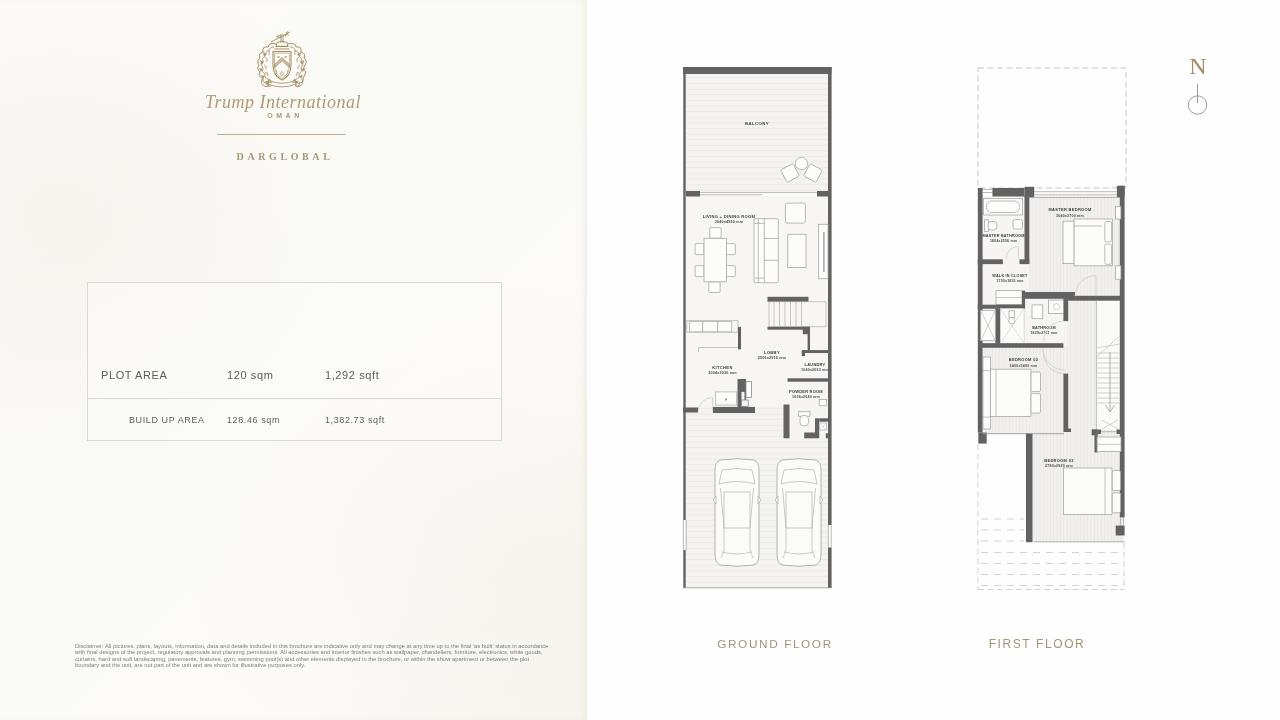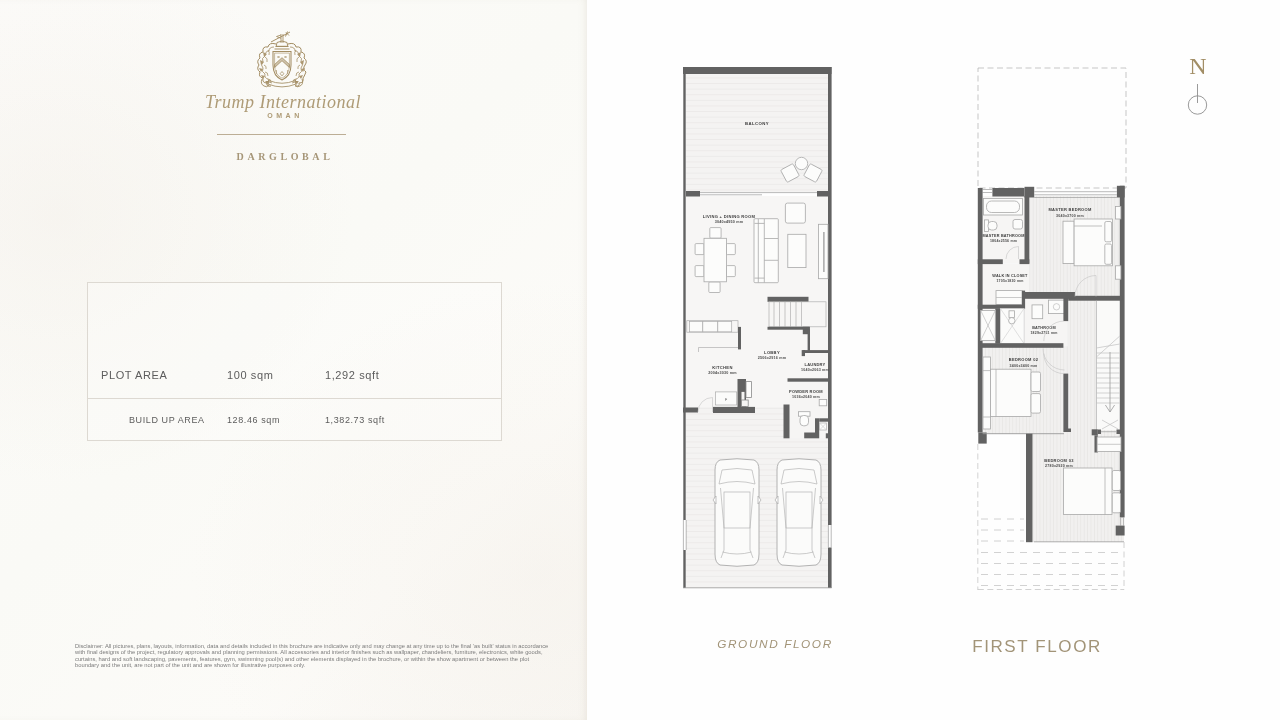--- a/index.html
+++ b/index.html
@@ -66,42 +66,42 @@
 
 <div class="abs" style="left:95px;top:151px;width:380px;text-align:center;
   font-size:10px;font-weight:bold;color:#a69678;letter-spacing:3.6px;font-family:Liberation Serif, serif;">DARGLOBAL</div>
 
 <div class="abs" style="left:87px;top:282px;width:415px;height:159px;
   border:1px solid #ddd9d2;box-sizing:border-box;background:rgba(255,255,255,.25);">
 
 
   <div class="abs" style="left:0;top:69px;width:100%;height:47px;border-bottom:1px solid #ddd9d2;box-sizing:border-box;font-size:11px;color:#5c5c5c;letter-spacing:.6px;">
     <span class="abs" style="left:13px;top:16.5px;">PLOT AREA</span>
-    <span class="abs" style="left:139px;top:16.5px;">100 sqm</span>
+    <span class="abs" style="left:139px;top:16.5px;">120 sqm</span>
     <span class="abs" style="left:237px;top:16.5px;">1,292 sqft</span>
   </div>
 
   <div class="abs" style="left:0;top:116px;width:100%;height:43px;box-sizing:border-box;font-size:9px;color:#5c5c5c;letter-spacing:.6px;">
     <span class="abs" style="left:13px;top:16px;padding-left:28px;">BUILD UP AREA</span>
     <span class="abs" style="left:139px;top:16px;">128.46 sqm</span>
     <span class="abs" style="left:237px;top:16px;">1,382.73 sqft</span>
   </div>
 </div>
 
 <div class="abs" style="left:75px;top:643px;width:520px;font-size:5.8px;line-height:6.35px;color:#7c7c7c;white-space:nowrap;">
 Disclaimer: All pictures, plans, layouts, information, data and details included in this brochure are indicative only and may change at any time up to the final 'as built' status in accordance<br>
 with final designs of the project, regulatory approvals and planning permissions. All accessories and interior finishes such as wallpaper, chandeliers, furniture, electronics, white goods,<br>
 curtains, hard and soft landscaping, pavements, features, gym, swimming pool(s) and other elements displayed in the brochure, or within the show apartment or between the plot<br>
 boundary and the unit, are not part of the unit and are shown for illustrative purposes only.
 </div>
 
 <div class="abs" style="left:675px;top:637px;width:200px;text-align:center;font-size:11.8px;
-  color:#a29478;letter-spacing:1.6px;font-style:italic;">GROUND FLOOR</div>
-
-<div class="abs" style="left:937px;top:637px;width:200px;text-align:center;font-size:17px;
+  color:#a29478;letter-spacing:1.6px;">GROUND FLOOR</div>
+
+<div class="abs" style="left:937px;top:637px;width:200px;text-align:center;font-size:12px;
   color:#a29478;letter-spacing:1.6px;">FIRST FLOOR</div>
 
 <div class="abs" style="left:1186px;top:53px;width:24px;height:24px;text-align:center;
   font-family:'Liberation Serif',serif;font-size:24px;color:#a28e66;">N</div>
 <svg class="abs" style="left:1180px;top:80px;" width="36" height="40" viewBox="0 0 36 40">
   <circle cx="17.5" cy="25" r="9.2" fill="none" stroke="#8f8f8f" stroke-width="0.9"></circle>
   <line x1="17.5" y1="4" x2="17.5" y2="23" stroke="#8f8f8f" stroke-width="0.9"></line>
 </svg>
 
 <svg id="gf" class="abs" style="left:678px;top:60px;" width="160" height="545" viewBox="678 60 160 545" font-family="Liberation Sans,sans-serif">

